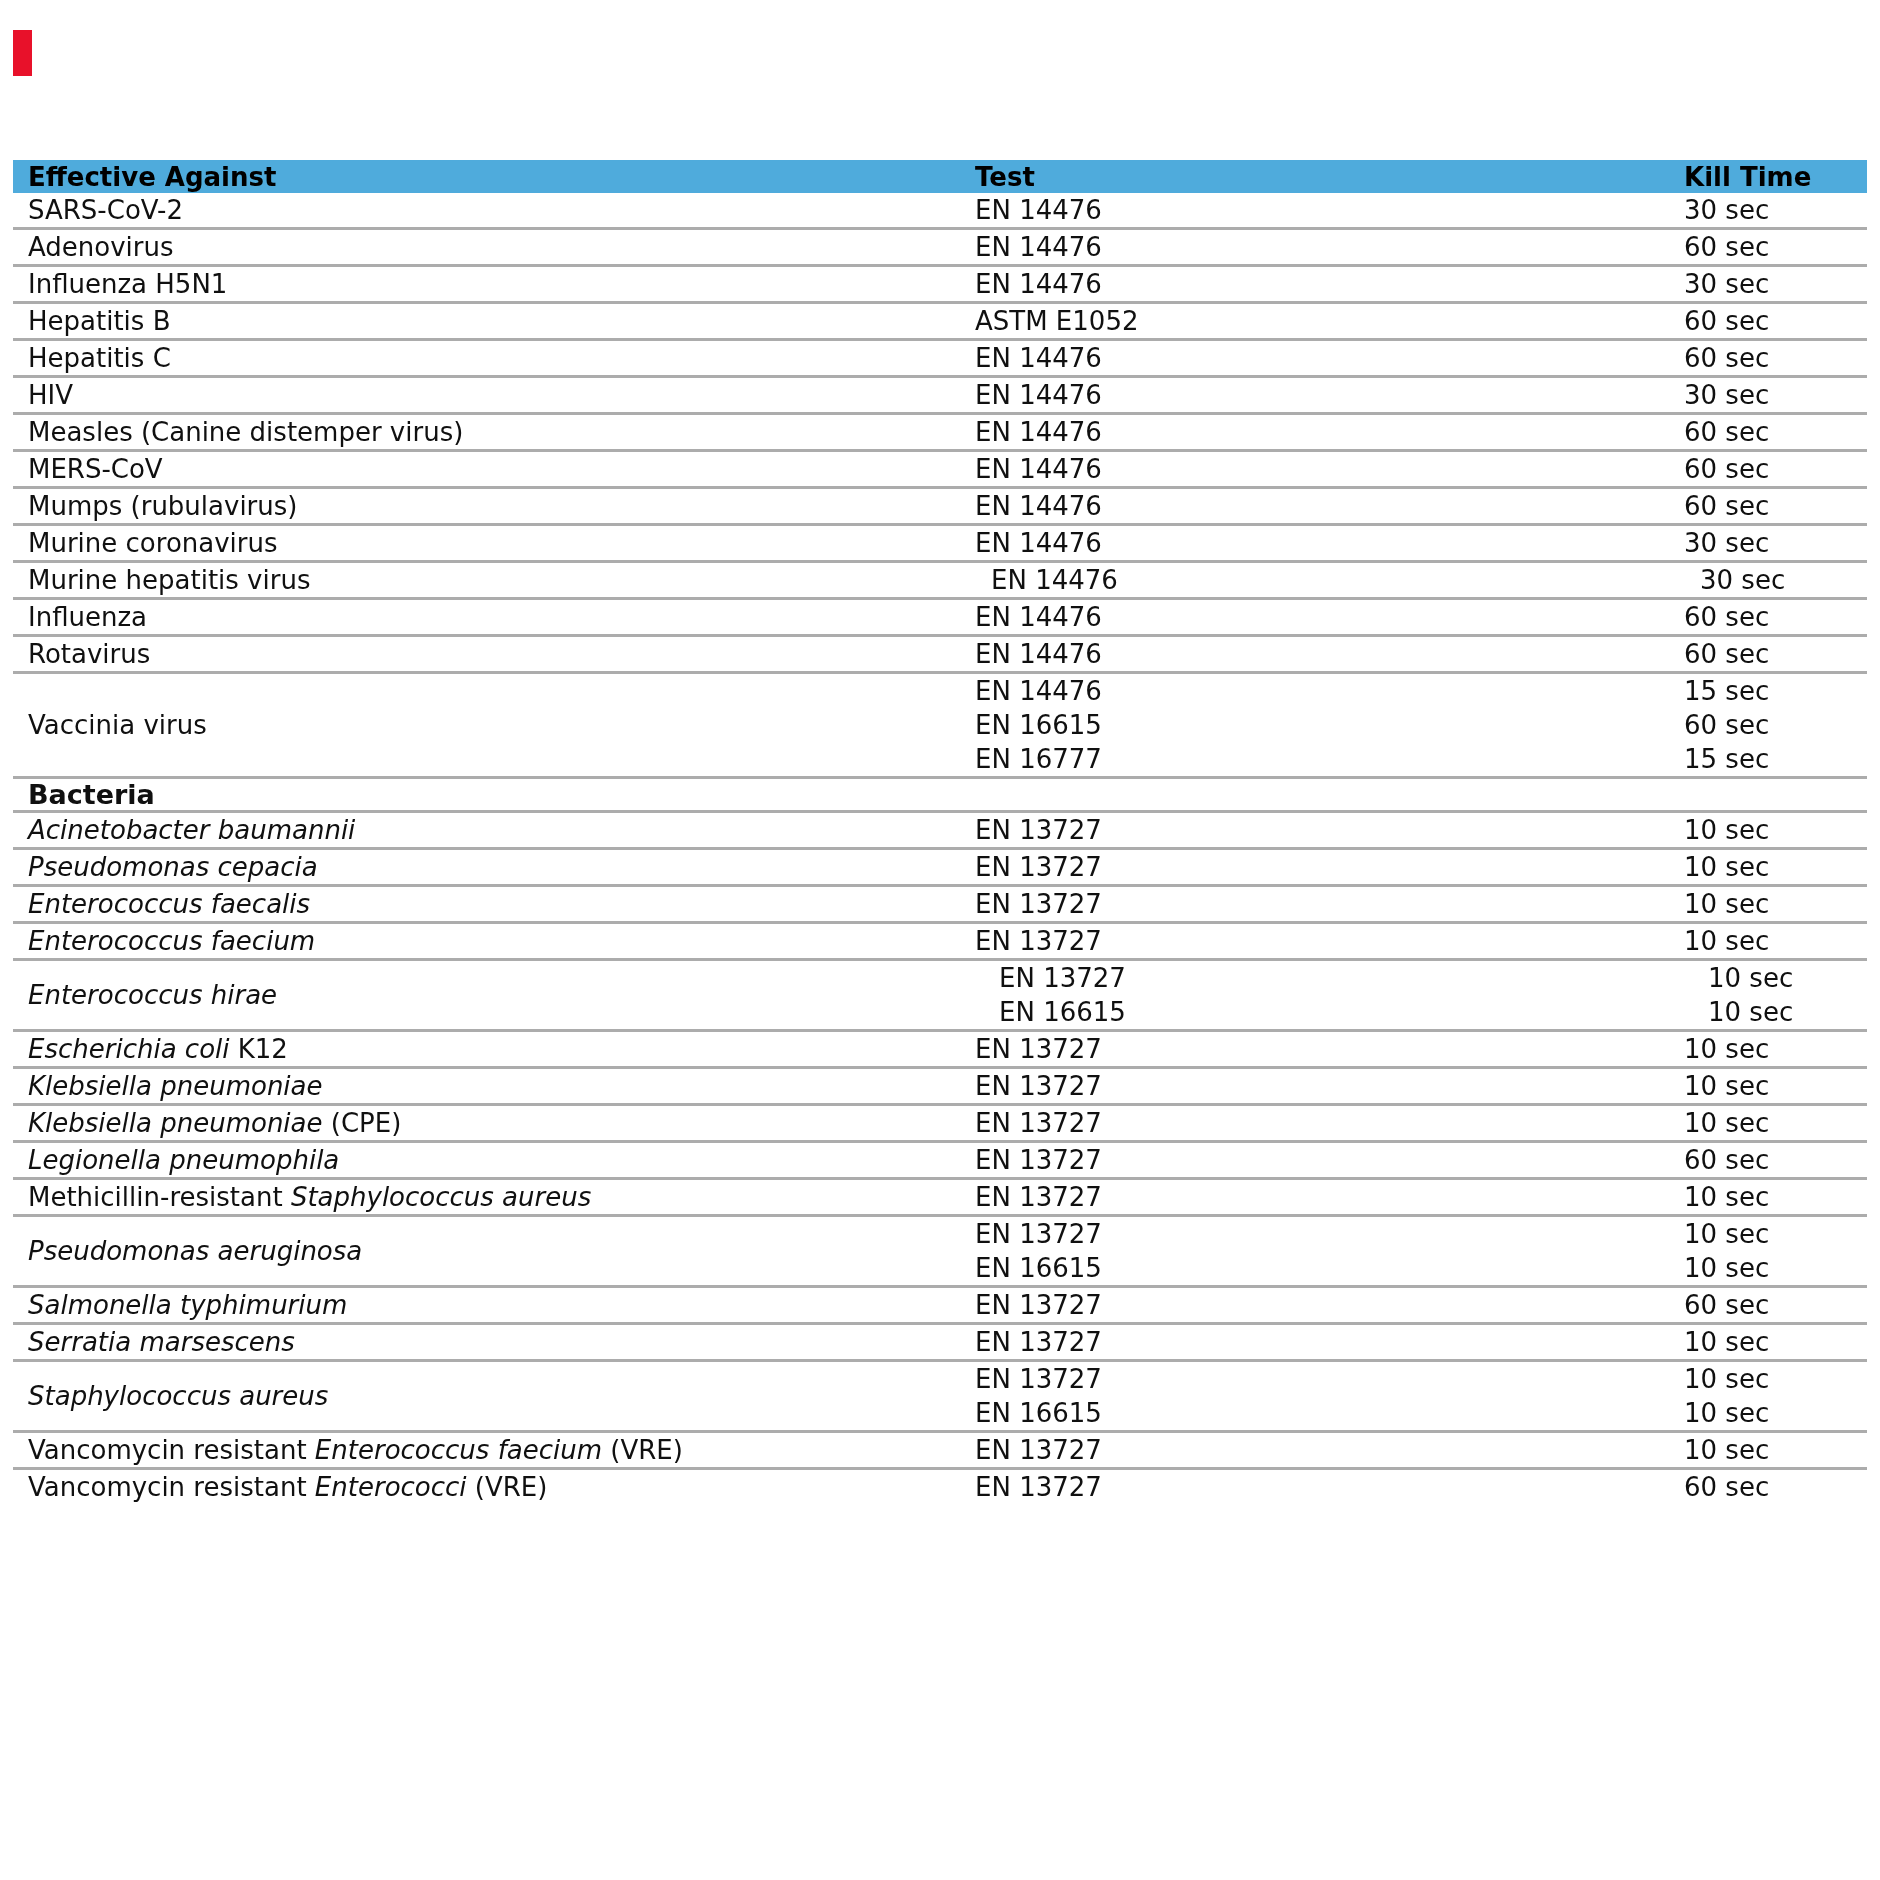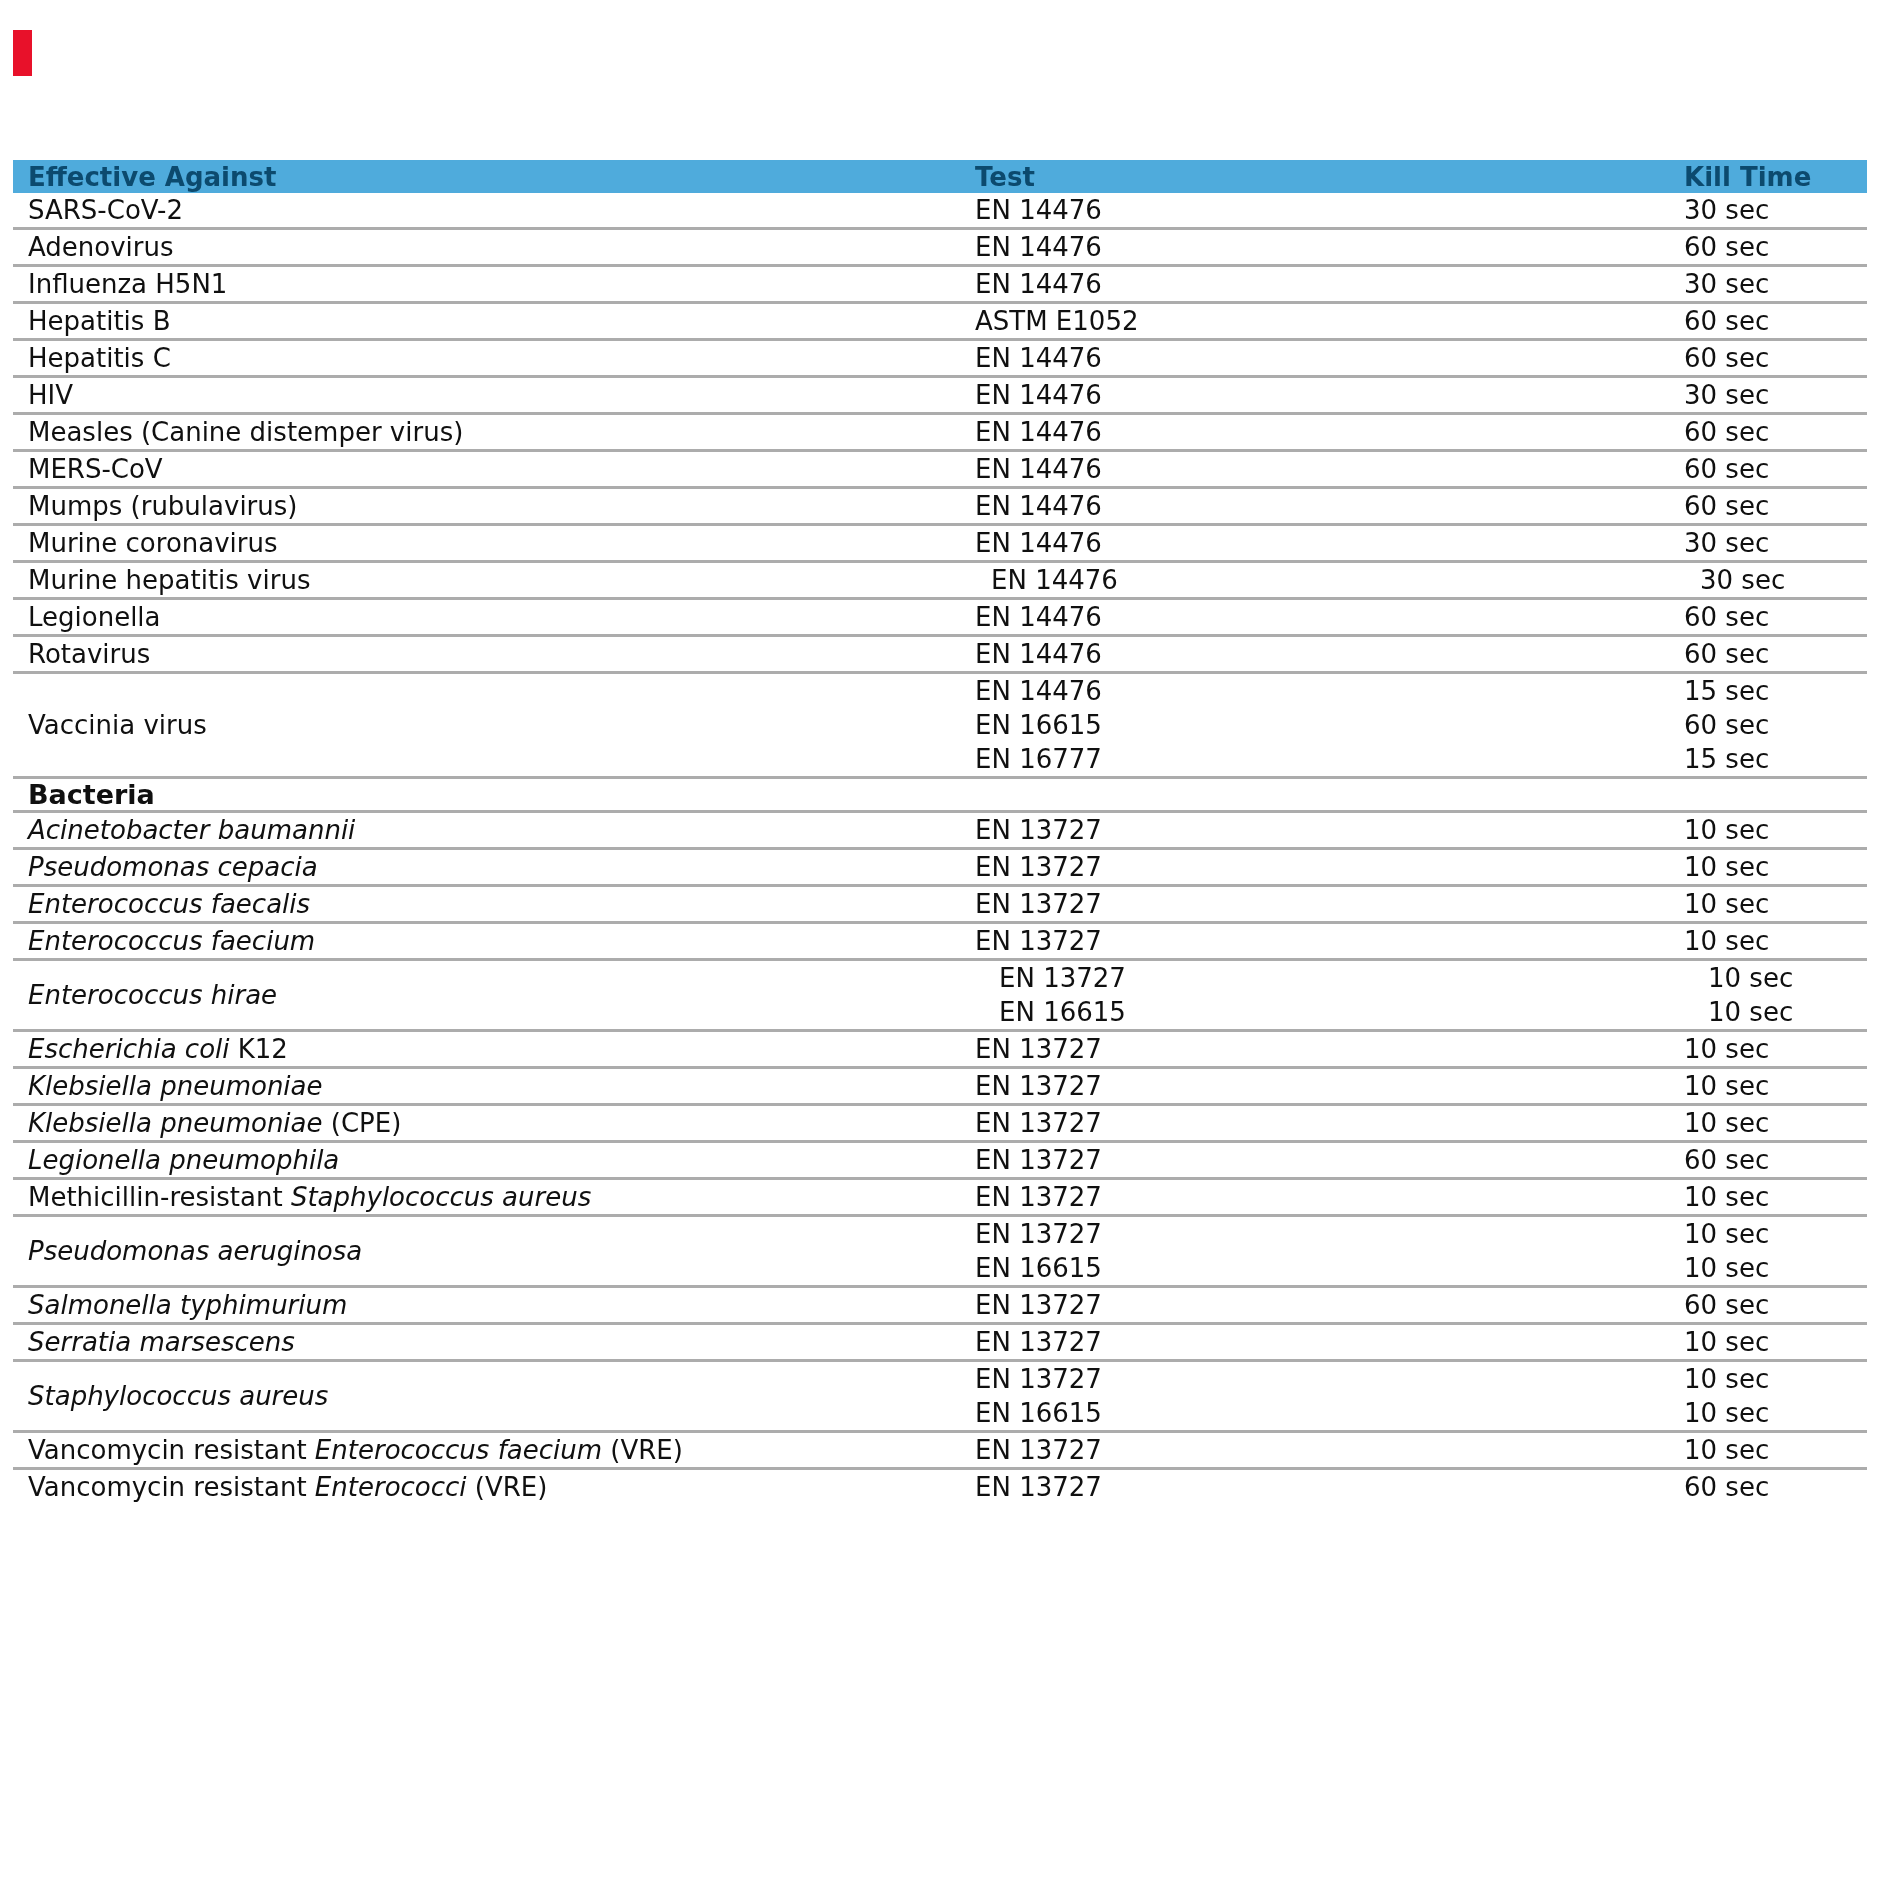--- a/index.html
+++ b/index.html
@@ -15,21 +15,21 @@
     position:absolute; left:13px; top:30px; width:19px; height:46px;
     background:#e8112a;
   }
   .table{
     position:absolute; left:13px; top:160px; width:1854px;
   }
   .header-row{
     display:flex; align-items:center;
     height:33px;
     background:#4fabdc;
-    color:#0c4a6e; font-weight:bold; font-size:26px;
+    color:#000000; font-weight:bold; font-size:26px;
   }
   .hcell-1{ width:962px; padding-left:15px; }
   .hcell-2{ width:709px; }
   .hcell-3{ flex:1; }
   .t-section-row{
     display:flex; align-items:center;
     min-height:34px;
     padding-left:15px;
     font-weight:bold; font-size:27px;
     border-bottom:3px solid #acacac;
@@ -156,21 +156,21 @@
       <div class="t-row" style="border-bottom-color: rgb(172, 172, 172); gap: 16px;">
         <div class="name-cell"><span>Murine hepatitis virus</span></div>
         <div class="sub-rows">
           <div class="sub-row">
             <div class="test-cell">EN 14476</div>
             <div class="time-cell">30 sec</div>
           </div>
         </div>
       </div>
       <div class="t-row" style="border-bottom-color: rgb(172, 172, 172);">
-        <div class="name-cell"><span>Legionella</span></div>
+        <div class="name-cell"><span>Influenza</span></div>
         <div class="sub-rows">
           <div class="sub-row">
             <div class="test-cell">EN 14476</div>
             <div class="time-cell">60 sec</div>
           </div>
         </div>
       </div>
       <div class="t-row" style="border-bottom-color: rgb(172, 172, 172);">
         <div class="name-cell"><span>Rotavirus</span></div>
         <div class="sub-rows">

